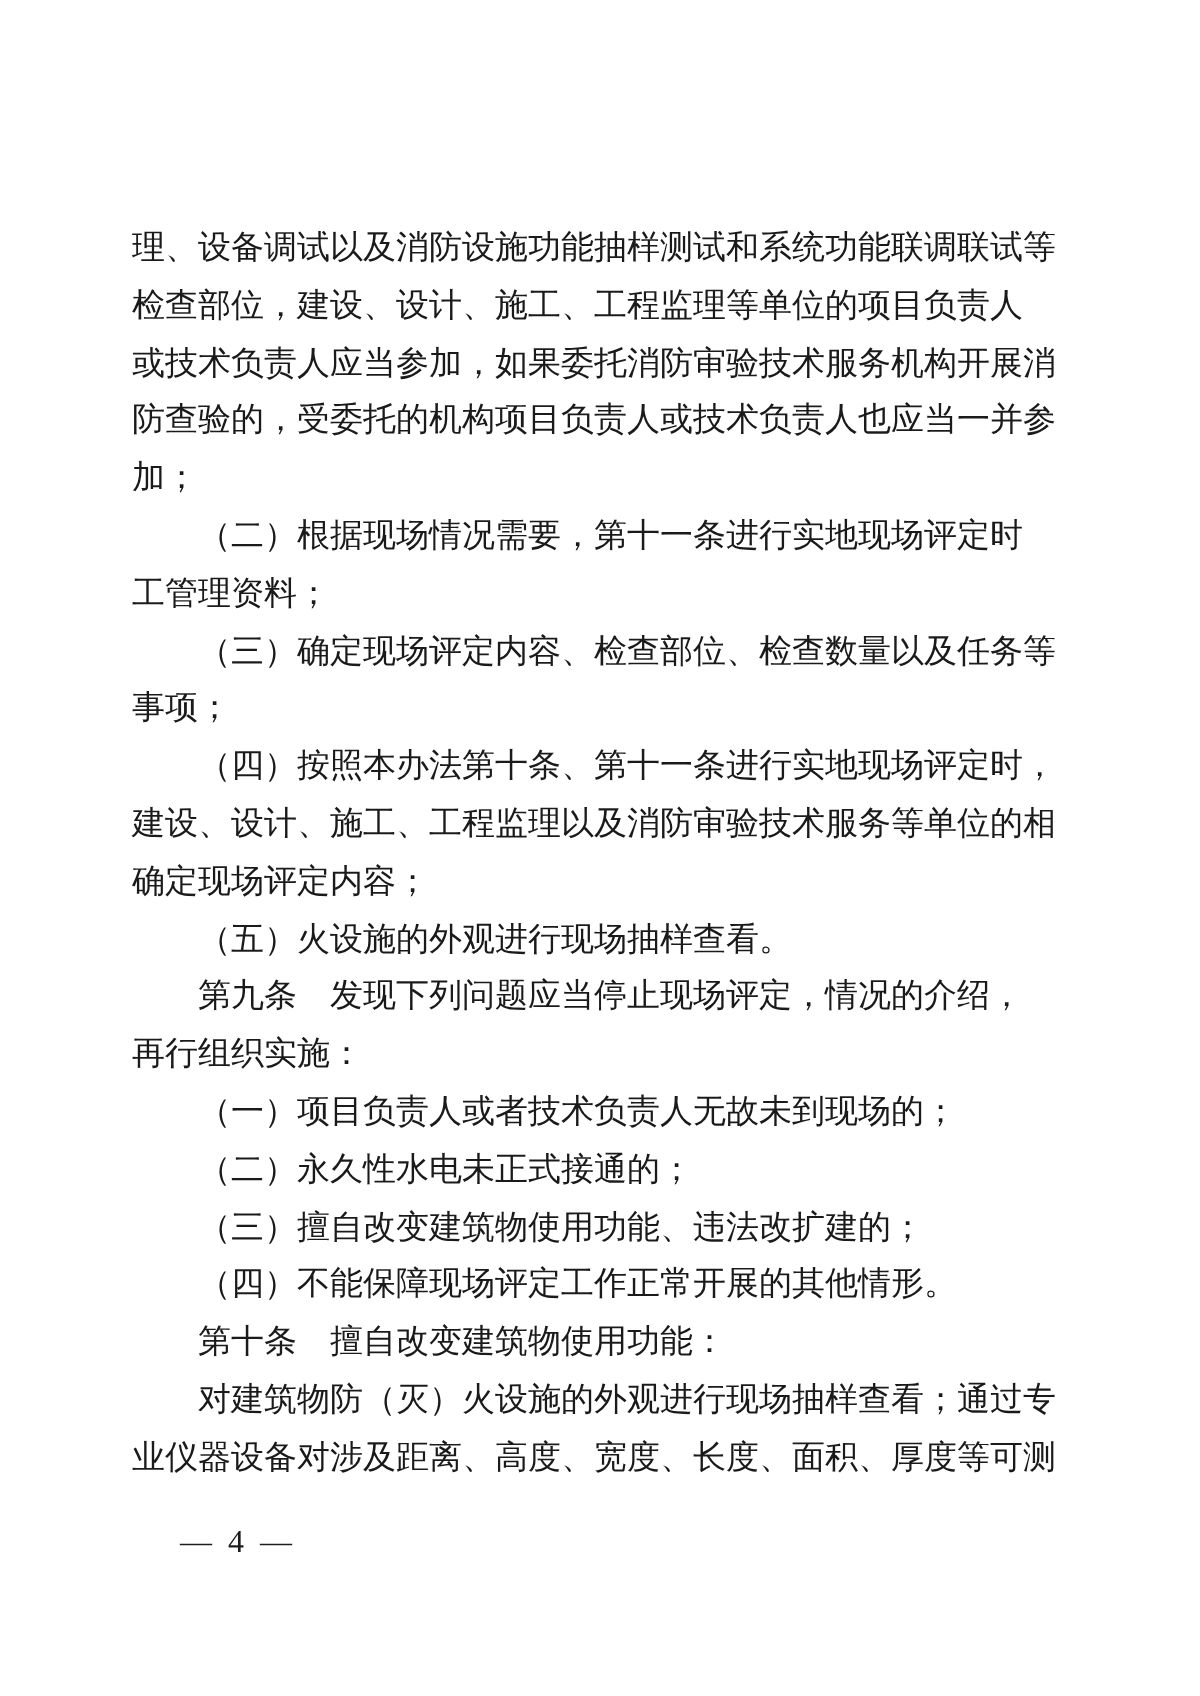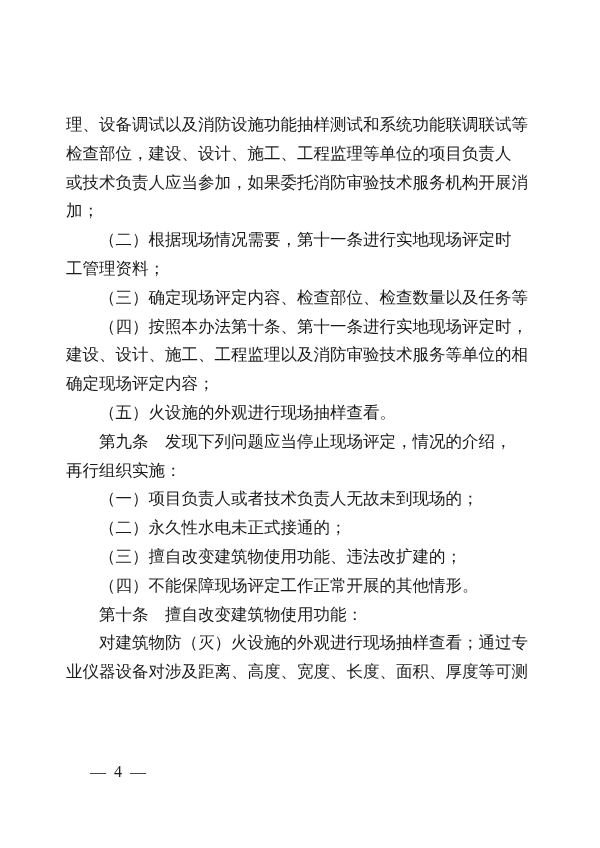--- a/index.html
+++ b/index.html
@@ -54,24 +54,26 @@
 </style>
 </head>
 <body>
 
 <div class="page">
 
   <div class="doc-body">
     <div class="line">理、设备调试以及消防设施功能抽样测试和系统功能联调联试等</div>
     <div class="line">检查部位，建设、设计、施工、工程监理等单位的项目负责人</div>
     <div class="line">或技术负责人应当参加，如果委托消防审验技术服务机构开展消</div>
+    <div class="line">防查验的，受委托的机构项目负责人或技术负责人也应当一并参</div>
     <div class="line">加；</div>
     <div class="line indent">（二）根据现场情况需要，第十一条进行实地现场评定时</div>
     <div class="line">工管理资料；</div>
     <div class="line indent">（三）确定现场评定内容、检查部位、检查数量以及任务等</div>
+    <div class="line">事项；</div>
     <div class="line indent">（四）按照本办法第十条、第十一条进行实地现场评定时，</div>
     <div class="line">建设、设计、施工、工程监理以及消防审验技术服务等单位的相</div>
     <div class="line">确定现场评定内容；</div>
     <div class="line indent">（五）火设施的外观进行现场抽样查看。</div>
     <div class="line indent">第九条　发现下列问题应当停止现场评定，情况的介绍，</div>
     <div class="line">再行组织实施：</div>
     <div class="line indent">（一）项目负责人或者技术负责人无故未到现场的；</div>
     <div class="line indent">（二）永久性水电未正式接通的；</div>
     <div class="line indent">（三）擅自改变建筑物使用功能、违法改扩建的；</div>
     <div class="line indent">（四）不能保障现场评定工作正常开展的其他情形。</div>

